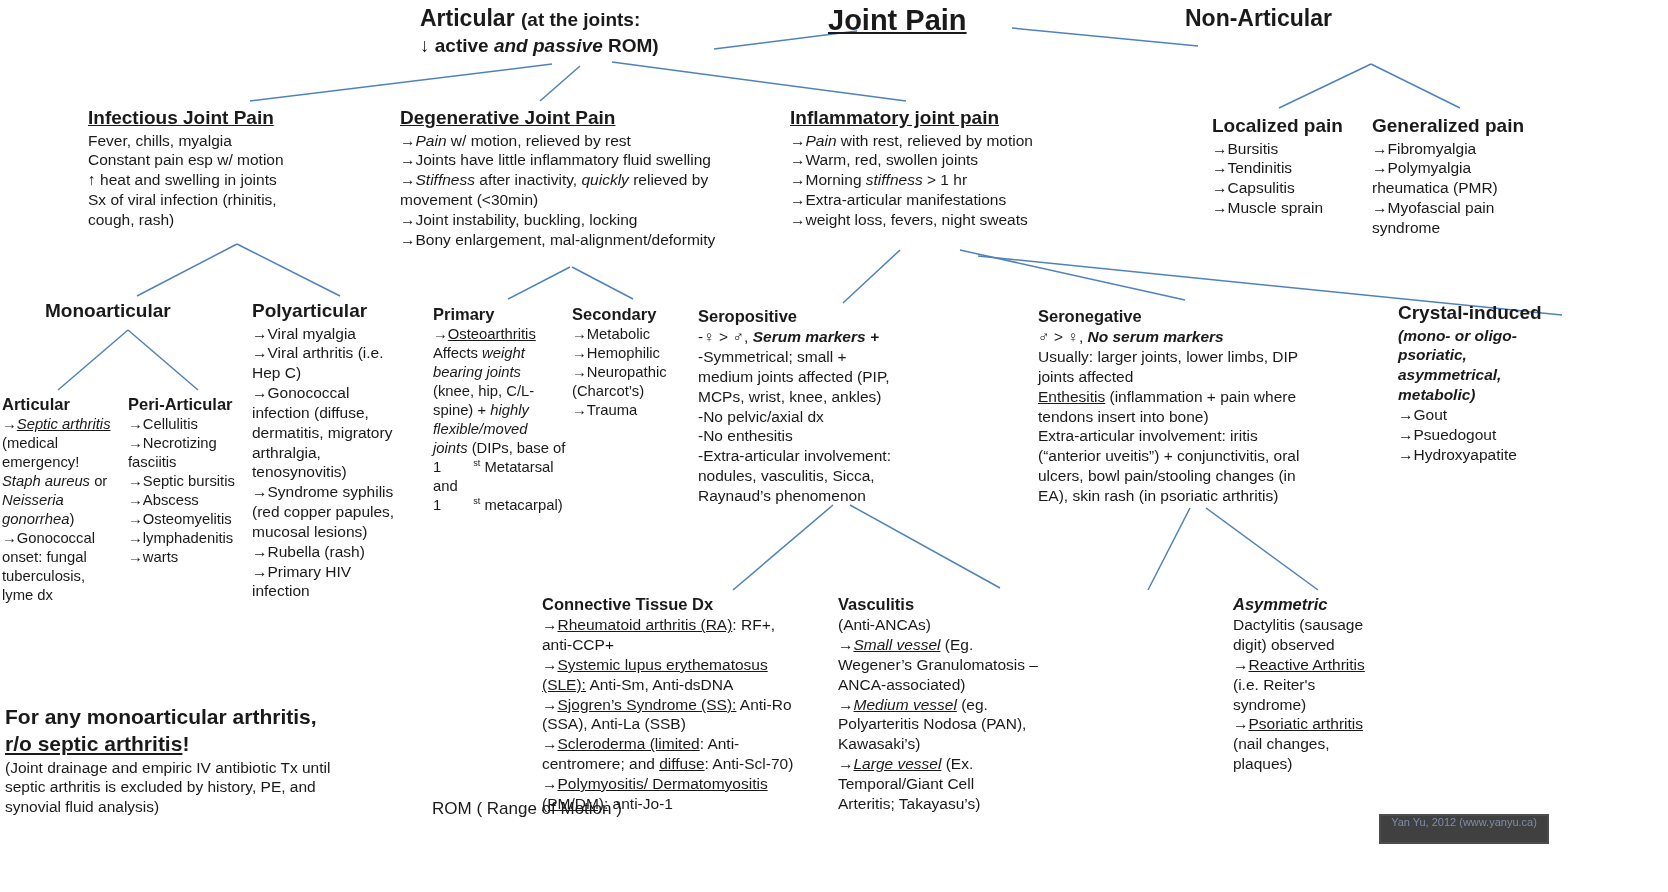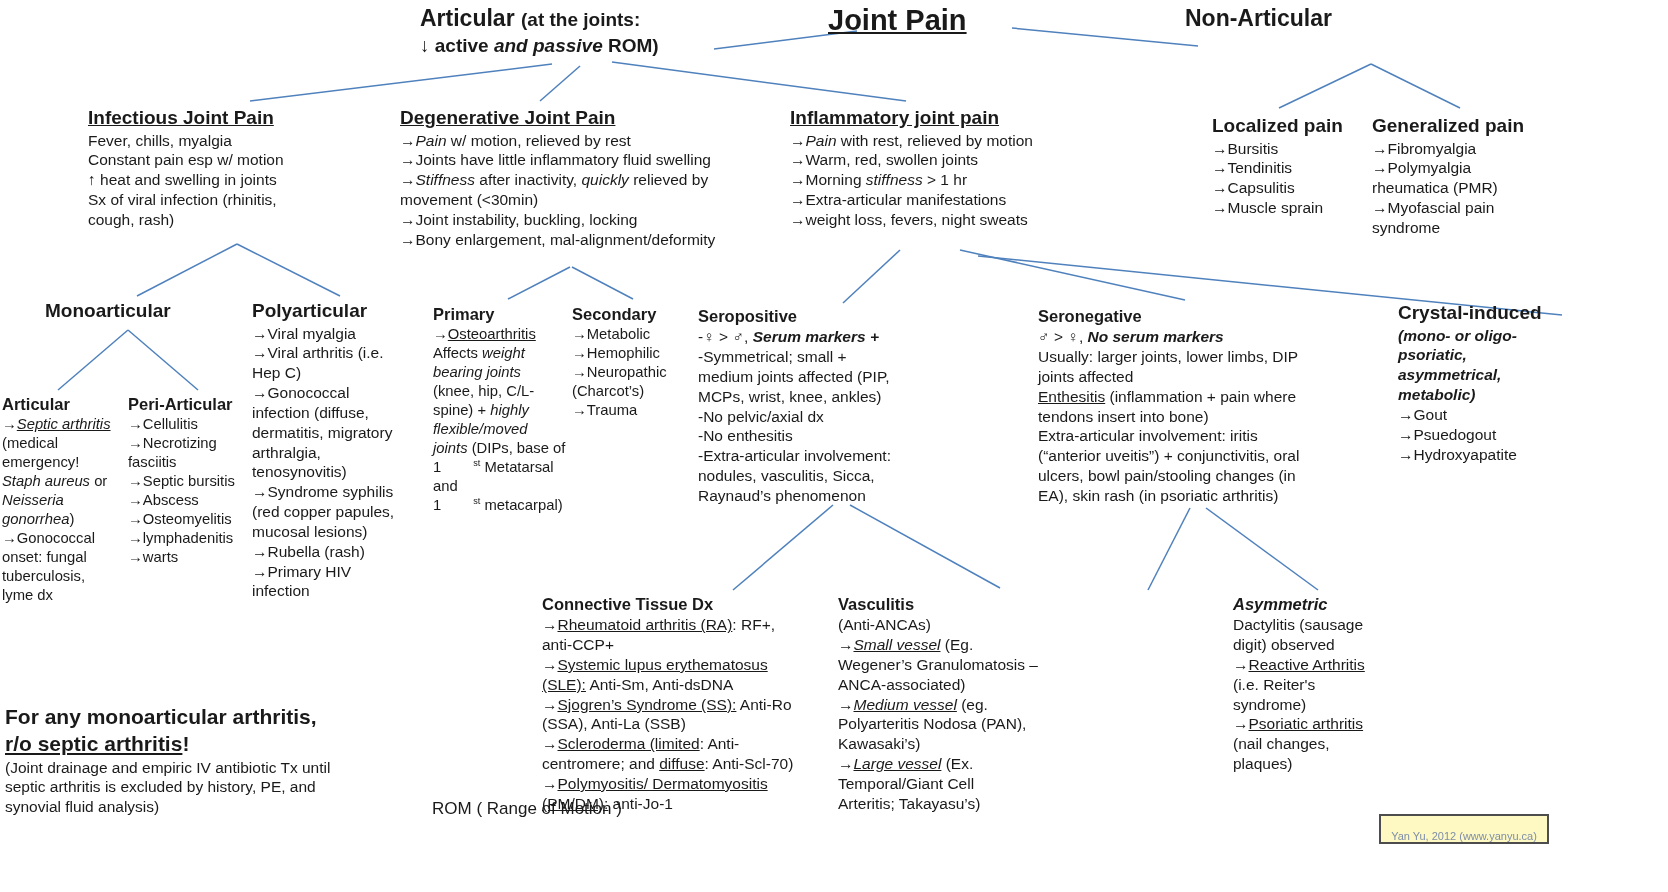--- a/index.html
+++ b/index.html
@@ -13,21 +13,21 @@
   .main{font-size:29px;font-weight:700;text-decoration:underline;line-height:1.15;}
   .t1{font-size:23px;font-weight:700;line-height:1.2;}
   .t2{font-size:19px;font-weight:700;line-height:1.35;}
   .t3{font-size:16.5px;font-weight:700;line-height:1.35;}
   .big{font-size:21px;font-weight:700;line-height:1.3;}
   .u{text-decoration:underline;}
   .i{font-style:italic;}
   .b{font-weight:700;font-style:italic;}
   .sup{vertical-align:super;font-size:0.62em;padding-left:32px;}
   .attr-box{position:absolute;left:1379px;top:814px;width:166px;height:26px;border:2px solid #4d4d4d;
-            background:#fef9c3;display:flex;align-items:flex-end;justify-content:center;
+            background:#404040;display:flex;align-items:flex-start;justify-content:center;
             font-size:11px;color:var(--attr,#7e8ea8);}
 </style>
 </head>
 <body>
 
 <div class="canvas">
 
   <svg class="lines" viewBox="0 0 1668 892">
       <line x1="857" y1="31" x2="714" y2="49"></line>
       <line x1="1012" y1="28" x2="1198" y2="46"></line>

